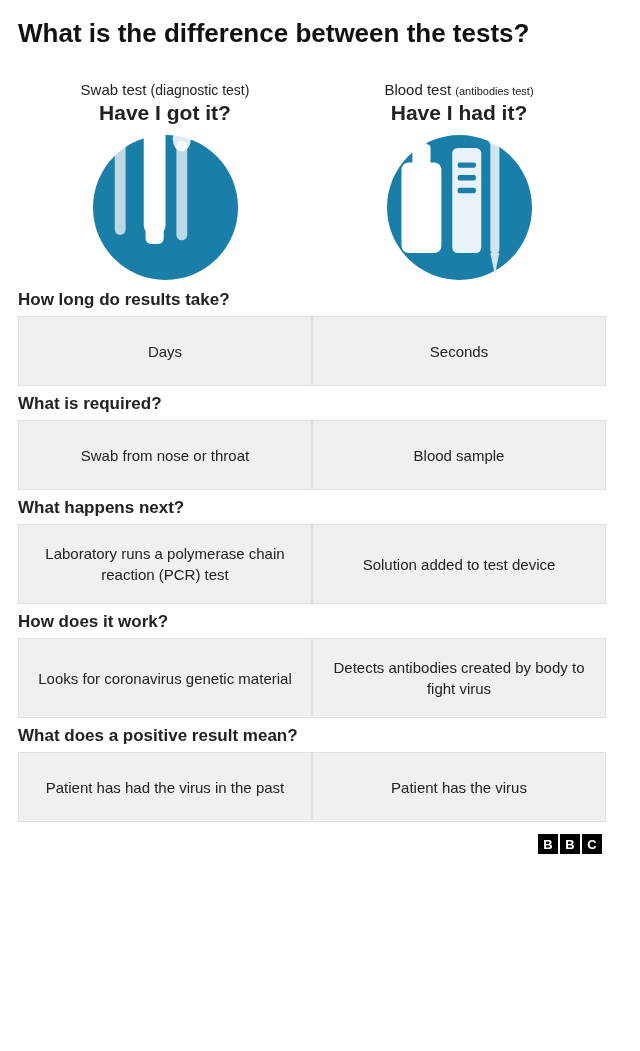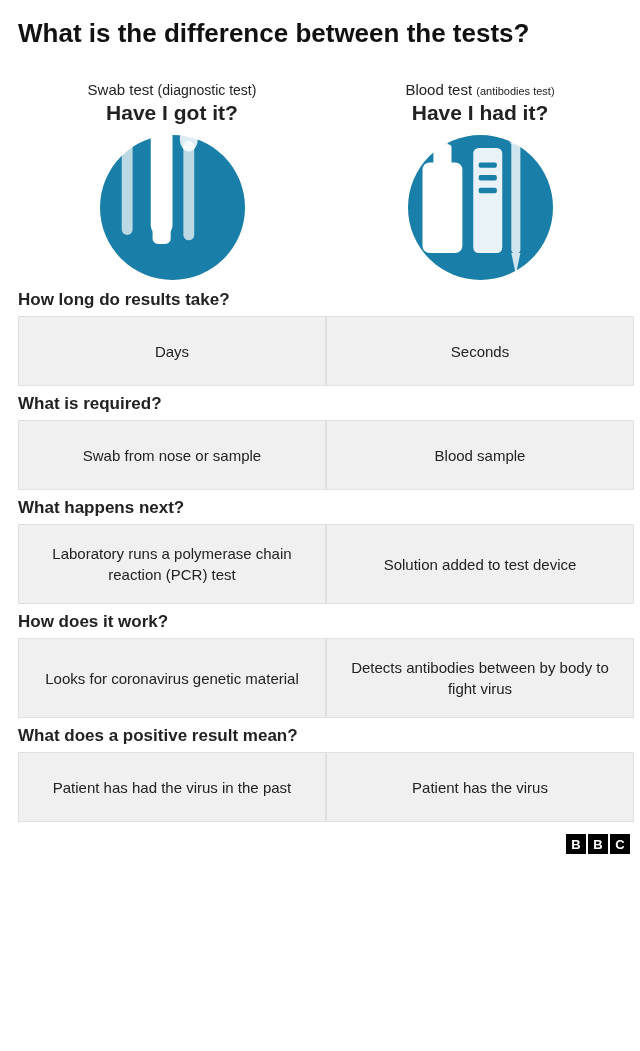--- a/index.html
+++ b/index.html
@@ -5,21 +5,21 @@
     * { box-sizing: border-box; margin: 0; padding: 0; }
     body {
       font-family: Arial, Helvetica, sans-serif;
       background: #fff;
       width: 640px;
       min-height: 1051px;
       color: #222;
     }
     .container {
       width: 640px;
-      padding: 18px 6px 10px 18px;
+      padding: 18px 34px 10px 18px;
     }
     .main-title {
       font-size: 26px;
       font-weight: bold;
       color: #111;
       margin-bottom: 14px;
       line-height: 1.2;
     }
     .test-headers {
       display: flex;
@@ -171,21 +171,21 @@
         <span>Days</span>
       </div>
       <div class="data-cell">
         <span>Seconds</span>
       </div>
     </div>
 
     <div class="section-title">What is required?</div>
     <div class="data-row">
       <div class="data-cell">
-        <span>Swab from nose or sample</span>
+        <span>Swab from nose or throat</span>
       </div>
       <div class="data-cell">
         <span>Blood sample</span>
       </div>
     </div>
 
     <div class="section-title">What happens next?</div>
     <div class="data-row">
       <div class="data-cell">
         <span>Laboratory runs a polymerase chain reaction (PCR) test</span>
@@ -194,21 +194,21 @@
         <span>Solution added to test device</span>
       </div>
     </div>
 
     <div class="section-title">How does it work?</div>
     <div class="data-row">
       <div class="data-cell">
         <span>Looks for coronavirus genetic material</span>
       </div>
       <div class="data-cell">
-        <span>Detects antibodies between by body to fight virus</span>
+        <span>Detects antibodies created by body to fight virus</span>
       </div>
     </div>
 
     <div class="section-title">What does a positive result mean?</div>
     <div class="data-row">
       <div class="data-cell">
         <span>Patient has had the virus in the past</span>
       </div>
       <div class="data-cell">
         <span>Patient has the virus</span>

